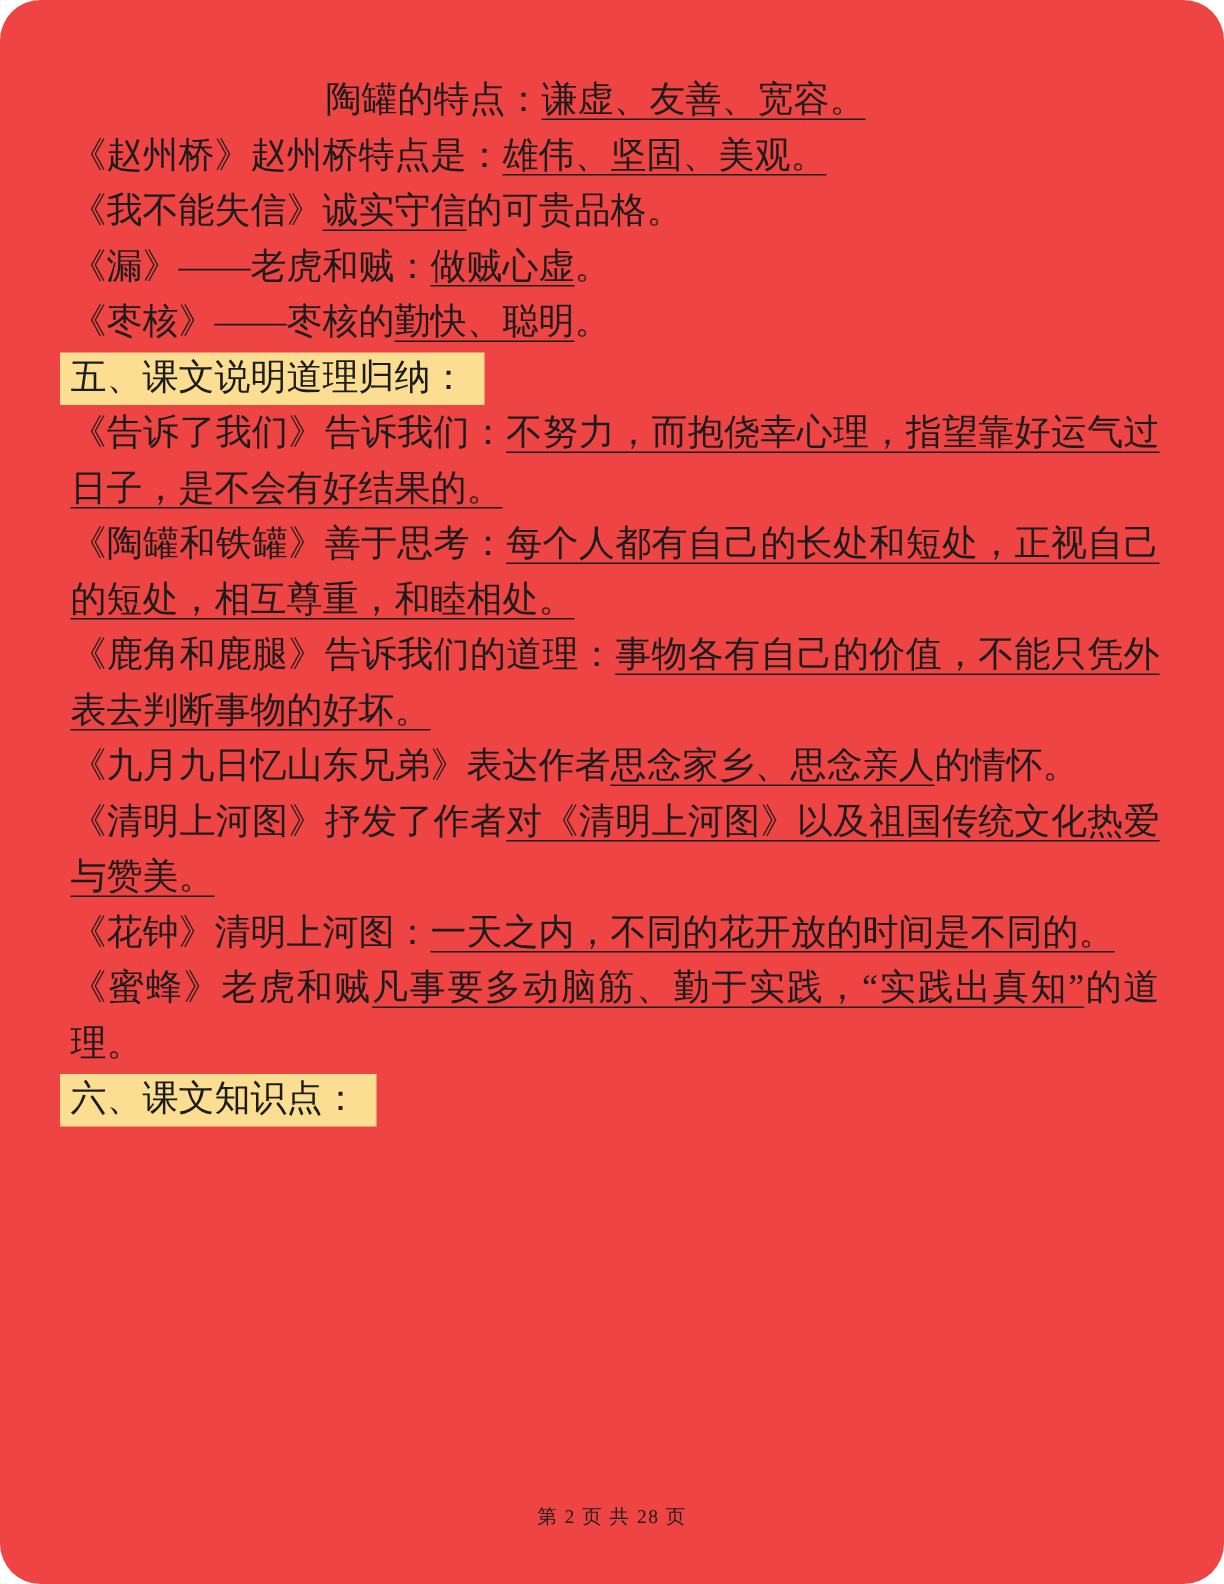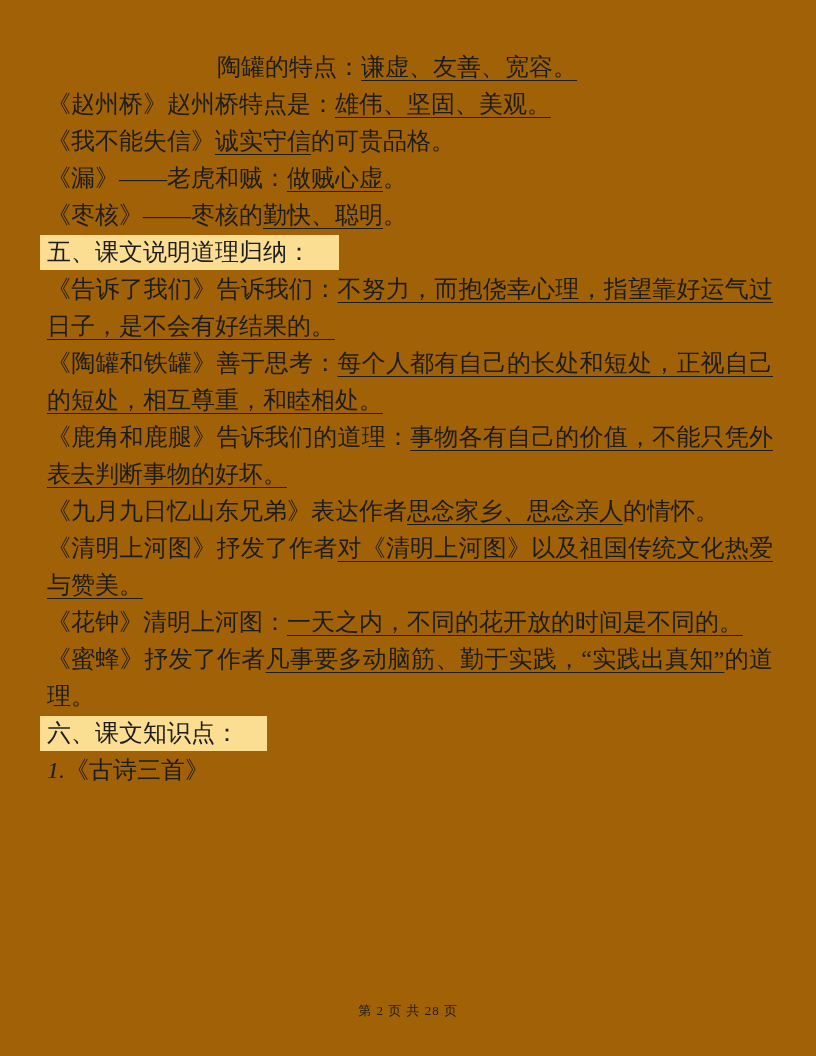--- a/index.html
+++ b/index.html
@@ -1,41 +1,42 @@
 <!DOCTYPE html>
 <html style="--hl: #fbde92; --ink: #1c1c1c;"><head>
 <meta charset="utf-8">
 <style>
   :root { --hl: #fbde92; --ink: #1c1c1c; }
   html, body { margin: 0; padding: 0; background: #ffffff; }
   .page {
     position: relative;
     width: 816px; height: 1056px;
     box-sizing: border-box;
-    background: #a16207;
+    background: #ef4444;
     color: var(--ink);
     padding: 49px 43px 0 47px;
     overflow: hidden;
     font-family: "Liberation Serif", "DejaVu Serif", serif;
+    border-radius: 27px;
   }
   .doc-body p {
     margin: 0;
     font-size: 24px;
     line-height: 37px;
     text-align: justify;
     text-justify: inter-ideograph;
     letter-spacing: 0px;
     word-break: normal;
     overflow-wrap: break-word;
   }
   p.indent-center { padding-left: 170px; text-align: left; }
   p.heading { text-align: left; }
   p.heading .hl {
     background: var(--hl);
-    padding: 4px 28px 5px 7px;
+    padding: 4px 12px 5px 7px;
     margin-left: -7px;
     -webkit-box-decoration-break: clone;
     box-decoration-break: clone;
   }
   .u {
     text-decoration: underline;
     text-decoration-thickness: 1.4px;
     text-underline-offset: 5px;
     text-decoration-color: var(--ink);
   }
@@ -61,18 +62,17 @@
       <p><span>《我不能失信》</span><span class="u">诚实守信</span><span>的可贵品格。</span></p>
       <p><span>《漏》——老虎和贼：</span><span class="u">做贼心虚</span><span>。</span></p>
       <p><span>《枣核》——枣核的</span><span class="u">勤快、聪明</span><span>。</span></p>
       <p class="heading"><span class="hl">五、课文说明道理归纳：</span></p>
       <p><span>《告诉了我们》告诉我们：</span><span class="u">不努力，而抱侥幸心理，指望靠好运气过日子，是不会有好结果的。</span></p>
       <p><span>《陶罐和铁罐》善于思考：</span><span class="u">每个人都有自己的长处和短处，正视自己的短处，相互尊重，和睦相处。</span></p>
       <p><span>《鹿角和鹿腿》告诉我们的道理：</span><span class="u">事物各有自己的价值，不能只凭外表去判断事物的好坏。</span></p>
       <p><span>《九月九日忆山东兄弟》表达作者</span><span class="u">思念家乡、思念亲人</span><span>的情怀。</span></p>
       <p><span>《清明上河图》抒发了作者</span><span class="u">对《清明上河图》以及祖国传统文化热爱与赞美。</span></p>
       <p><span>《花钟》清明上河图：</span><span class="u">一天之内，不同的花开放的时间是不同的。</span></p>
-      <p><span>《蜜蜂》抒发了作者</span><span class="u">凡事要多动脑筋、勤于实践，“实践出真知”</span><span>的道理。</span></p>
+      <p><span>《蜜蜂》老虎和贼</span><span class="u">凡事要多动脑筋、勤于实践，“实践出真知”</span><span>的道理。</span></p>
       <p class="heading"><span class="hl">六、课文知识点：</span></p>
-      <p><span class="i">1.</span><span>《古诗三首》</span></p>
     </div>
   <div class="footer">第 2 页 共 28 页</div>
 </div>
 
 </body></html>

